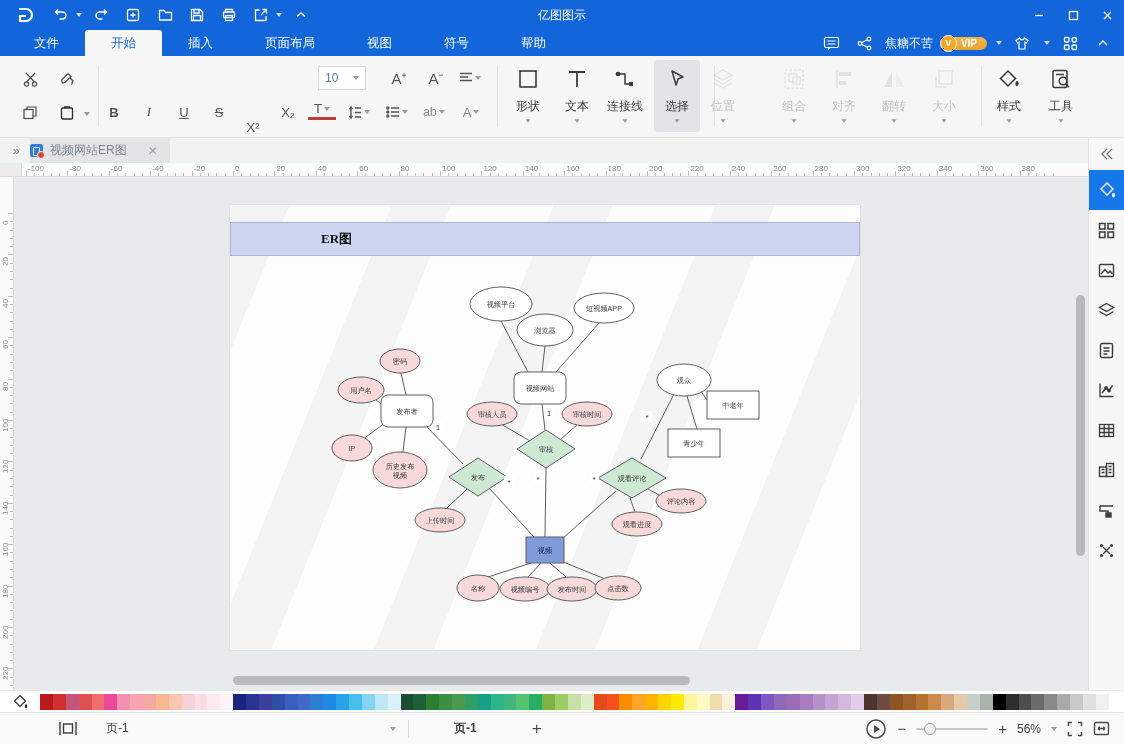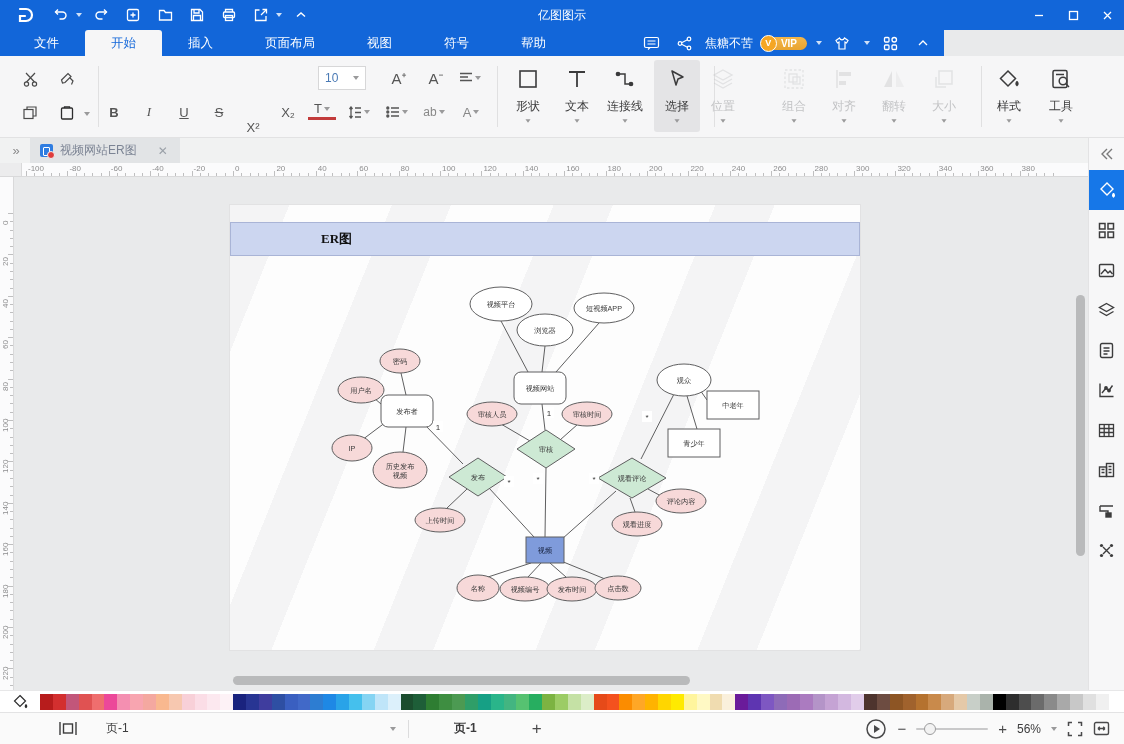--- a/index.html
+++ b/index.html
@@ -8,21 +8,21 @@
 
   
   #titlebar { position:absolute; left:0; top:0; width:1124px; height:30px; background:#1266d9; display:flex; align-items:center; color:#fff; }
   .tb-icon { width:26px; height:22px; display:flex; align-items:center; justify-content:center; cursor:pointer; }
   .tb-icon svg { display:block; }
   #app-title { position:absolute; left:0; right:0; text-align:center; font-size:12px; color:#fff; pointer-events:none; }
   .win-btn { width:34px; height:30px; display:flex; align-items:center; justify-content:center; cursor:pointer; }
   .caret { width:0; height:0; border-left:3.5px solid transparent; border-right:3.5px solid transparent; border-top:4px solid #cfe0f7; margin-left:2px; }
 
   
-  #menubar { position:absolute; left:0; top:30px; width:944px; height:26px; background:#1266d9; display:flex; align-items:flex-end; }
+  #menubar { position:absolute; left:0; top:30px; width:1124px; height:26px; background:#1266d9; display:flex; align-items:flex-end; }
   .menu-item { padding:0 26px; height:26px; line-height:26px; color:#fff; font-size:12.5px; cursor:pointer; }
   .menu-item.active { background:#f6f6f7; color:#1266d9; border-radius:3px 3px 0 0; }
   #menu-right { position:absolute; right:8px; top:0; height:26px; display:flex; align-items:center; gap:7px; color:#fff; }
   #vip-badge { display:flex; align-items:center; height:16px; }
   #vip-v { width:17px; height:17px; border-radius:50%; background:#f5a623; border:1.5px solid #fff; color:#fff; font-size:9px; font-weight:bold; display:flex; align-items:center; justify-content:center; z-index:1; }
   #vip-pill { background:linear-gradient(180deg,#f3b64b,#e9a430); border-radius:0 8px 8px 0; color:#fff; font-size:10px; font-weight:bold; padding:1px 10px 1px 8px; margin-left:-4px; }
   #user-name { font-size:12px; }
 
   
   #toolbar { position:absolute; left:0; top:56px; width:1124px; height:82px; background:#f6f6f7; border-bottom:1px solid #e2e2e3; }
@@ -36,21 +36,21 @@
   .bigbtn .bicon { height:38px; display:flex; align-items:center; justify-content:center; }
   .bigbtn .blabel { font-size:12px; }
   .bigbtn .dcaret { margin-top:4px; transform:scale(.85); }
   .bigbtn.active { background:#e4e4e6; }
   .bigbtn.disabled { color:#c2c3c5; cursor:default; }
   .bigbtn.disabled svg { opacity:.38; }
 
   
   #tabstrip { position:absolute; left:0; top:138px; width:1088px; height:25px; background:#f1f2f2; display:flex; align-items:center; }
   #tab-expander { width:30px; text-align:center; color:#8b8b8c; font-size:13px; cursor:pointer; letter-spacing:-2px; }
-  #doc-tab { height:25px; background:#e2e4e6; display:flex; align-items:center; gap:7px; padding:0 10px 0 10px; cursor:pointer; }
+  #doc-tab { height:25px; background:#e2e4e6; display:flex; align-items:center; gap:7px; padding:0 10px 0 0; cursor:pointer; }
   #doc-tab .ttl { font-size:12px; color:#7c8494; }
   #doc-tab .close { color:#9aa0a8; font-size:12px; padding:0 2px 0 14px; }
   .doc-ico { position:relative; width:13px; height:13px; background:#2f7de1; border-radius:2px; }
   .doc-ico:before { content:""; position:absolute; left:3px; top:3px; width:5px; height:7px; border:1.5px solid #fff; border-radius:1px; }
   .doc-ico:after { content:""; position:absolute; right:-2px; bottom:-2px; width:6px; height:6px; background:#e03c3c; border-radius:50%; border:1px solid #f1f2f2; }
 
   
   #ruler-corner { position:absolute; left:0; top:163px; width:22px; height:14px; background:#ececed; border-right:1px solid #d9d9da; border-bottom:1px solid #d9d9da; }
   #hruler { position:absolute; left:22px; top:163px; width:1066px; height:14px; background:#fbfbfc; border-bottom:1px solid #d9d9da; overflow:hidden;text-align:right; }
   #vruler { position:absolute; left:0; top:177px; width:14px; height:513px; background:#fbfbfc; border-right:1px solid #d9d9da; overflow:hidden; }

